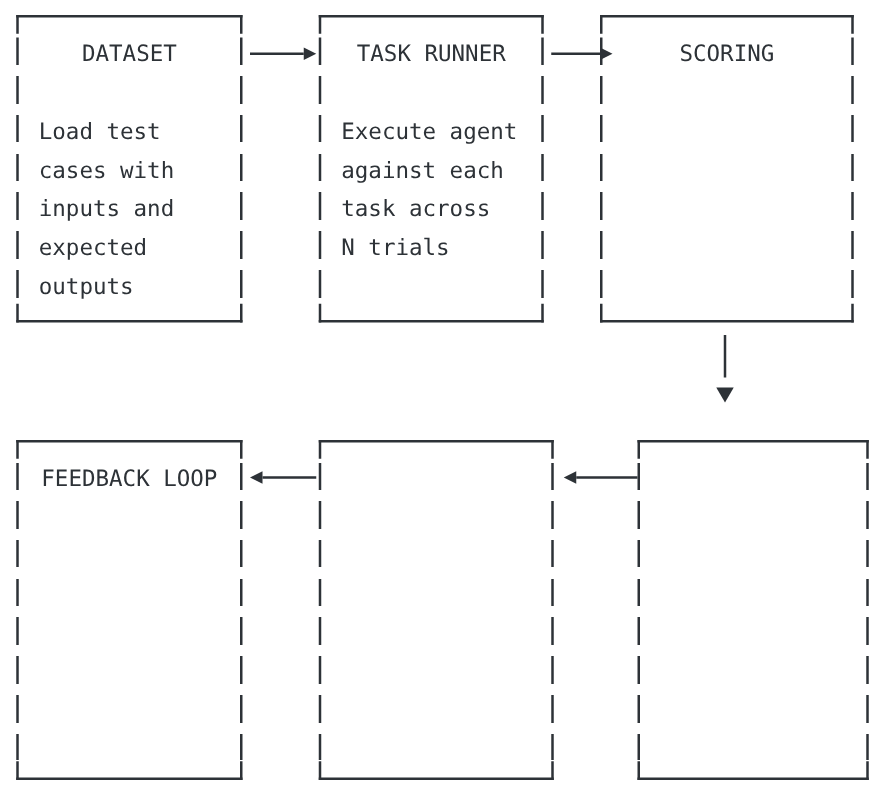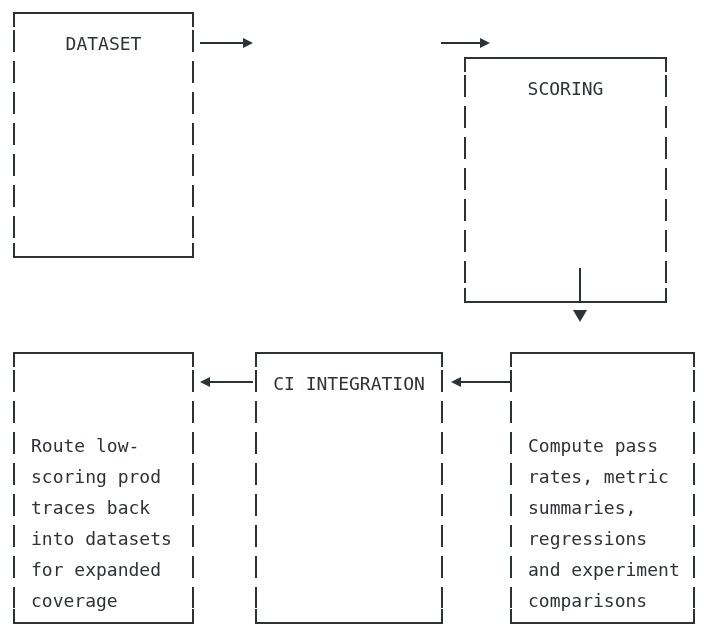--- a/index.html
+++ b/index.html
@@ -65,63 +65,65 @@
 </style>
 </head>
 <body>
 
 <div class="canvas">
 
   <div class="node" style="left:13px; top:12px; width:181px; height:246px;">
     <div class="pipe l"></div>
     <div class="pipe r"></div>
     <div class="node-title">DATASET</div>
+    <div class="node-body">Load test
+cases with
+inputs and
+expected
+outputs</div>
   </div>
 
   <div class="arrow-r" style="left:200px; top:42px; width:43px;"></div>
 
+  <div class="node" style="left:255px; top:12px; width:180px; height:246px;">
+    <div class="pipe l"></div>
+    <div class="pipe r"></div>
+    <div class="node-title">TASK RUNNER</div>
+    <div class="node-body">Execute agent
+against each
+task across
+N trials</div>
+  </div>
 
   <div class="arrow-r" style="left:441px; top:42px; width:39px;"></div>
 
-  <div class="node" style="left:464px; top:12px; width:203px; height:246px;margin-top:45px;">
+  <div class="node" style="left:480px; top:12px; width:203px; height:246px;">
     <div class="pipe l"></div>
     <div class="pipe r"></div>
     <div class="node-title">SCORING</div>
   </div>
 
   <div class="arrow-d" style="left:573px; top:268px; height:54px;">
     <div class="stem"></div>
     <div class="head"></div>
   </div>
 
   <div class="node" style="left:13px; top:352px; width:181px; height:272px;">
     <div class="pipe l"></div>
     <div class="pipe r"></div>
-    <div class="node-body">Route low-
-scoring prod
-traces back
-into datasets
-for expanded
-coverage</div>
+    <div class="node-title">FEEDBACK LOOP</div>
   </div>
 
   <div class="arrow-l" style="left:210px; top:381px; width:43px;"></div>
 
   <div class="node" style="left:255px; top:352px; width:188px; height:272px;">
     <div class="pipe l"></div>
     <div class="pipe r"></div>
-    <div class="node-title">CI INTEGRATION</div>
   </div>
 
   <div class="arrow-l" style="left:461px; top:381px; width:49px;"></div>
 
   <div class="node" style="left:510px; top:352px; width:185px; height:272px;">
     <div class="pipe l"></div>
     <div class="pipe r"></div>
-    <div class="node-body">Compute pass
-rates, metric
-summaries,
-regressions
-and experiment
-comparisons</div>
   </div>
 
 </div>
 
 </body></html>

